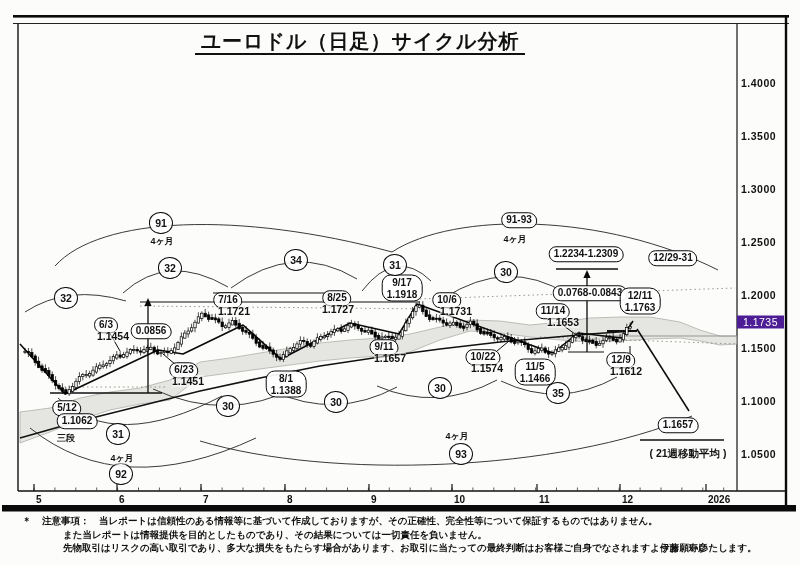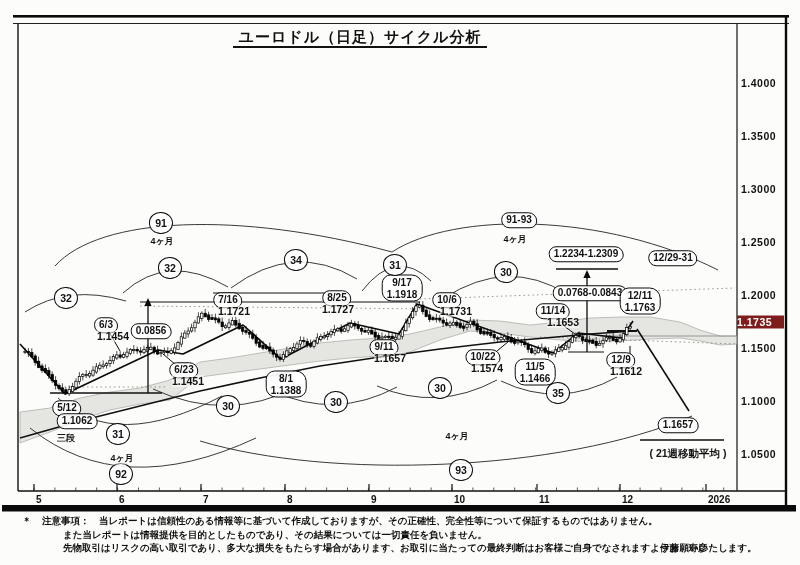--- a/index.html
+++ b/index.html
@@ -1,36 +1,36 @@
 <!DOCTYPE html>
 <html><head>
 <meta charset="utf-8">
 <style>
   html,body{margin:0;padding:0;background:#e8e8e4;}
   .page{position:relative;width:800px;height:565px;background:#fcfcfa;overflow:hidden;
         font-family:"Liberation Sans","DejaVu Sans",sans-serif;color:#111;}
   svg{position:absolute;left:0;top:0;}
   .title{position:absolute;left:0;top:28px;width:720px;text-align:center;
-         font-size:15px;font-weight:bold;letter-spacing:1px;}
+         font-size:20px;font-weight:bold;letter-spacing:1px;}
   .title span{border-bottom:2px solid #111;padding:0 6px 1px 6px;}
   .layer{position:absolute;left:0;top:0;width:800px;height:565px;}
   .ann-box{position:absolute;transform:translate(-50%,-50%);border:1.5px solid #0a0a0a;
            border-radius:9px 11px 9px 10px;background:rgba(255,255,255,.93);
            font-weight:bold;font-size:10px;line-height:11.5px;padding:1px 4px;
            white-space:nowrap;text-align:center;}
   .ann-circle{position:absolute;transform:translate(-50%,-50%);width:22px;height:20px;
            border:1.5px solid #0a0a0a;border-radius:48% 52% 50% 50%;background:rgba(255,255,255,.9);
            font-weight:bold;font-size:10.5px;display:flex;align-items:center;justify-content:center;}
   .ann-plain{position:absolute;transform:translate(-50%,-50%);font-weight:bold;
            font-size:10.5px;white-space:nowrap;background:rgba(252,252,250,.55);}
   .ann-sm{font-size:9px;}
   .ytick{position:absolute;left:741px;font-size:10.5px;font-weight:bold;transform:translateY(-50%);
          letter-spacing:.5px;}
-  .ytag{position:absolute;left:737px;width:47px;height:13px;background:#7f1d1d;color:#fff;
-        font-size:10.5px;font-weight:bold;text-align:left;line-height:13px;transform:translateY(-50%);
+  .ytag{position:absolute;left:737px;width:47px;height:13px;background:#4c1d95;color:#fff;
+        font-size:10.5px;font-weight:normal;text-align:center;line-height:13px;transform:translateY(-50%);
         letter-spacing:.5px;}
   .xtick{position:absolute;top:494px;font-size:10px;font-weight:bold;}
   .footer{position:absolute;left:0;top:514px;width:800px;font-size:9.5px;font-weight:bold;
           line-height:13.5px;}
   .footer .mark{position:absolute;left:22px;top:0;}
   .footer .l1{position:absolute;left:42px;top:0;white-space:nowrap;}
   .footer .l2{position:absolute;left:63px;top:13.5px;white-space:nowrap;}
   .footer .l3{position:absolute;left:63px;top:27px;white-space:nowrap;}
   .footer .sig{position:absolute;left:660px;top:27px;white-space:nowrap;}
 </style>
@@ -564,21 +564,21 @@
       <div class="ann-circle" style="left: 66px; top: 298px;">32</div>
       <div class="ann-circle" style="left: 296px; top: 260px;">34</div>
       <div class="ann-circle" style="left: 395px; top: 265px;">31</div>
       <div class="ann-circle" style="left: 506px; top: 272px;">30</div>
       <div class="ann-circle" style="left: 228px; top: 406px;">30</div>
       <div class="ann-circle" style="left: 336px; top: 402px;">30</div>
       <div class="ann-circle" style="left: 440px; top: 388px;">30</div>
       <div class="ann-circle" style="left: 118px; top: 434px;">31</div>
       <div class="ann-circle" style="left: 558px; top: 393px;">35</div>
       <div class="ann-circle" style="left: 121px; top: 474px;">92</div>
-      <div class="ann-circle" style="left: 461px; top: 470px;">93</div>
+      <div class="ann-circle" style="left: 461px; top: 454px;">93</div>
       <div class="ann-plain" style="left: 113px; top: 336px;">1.1454</div>
       <div class="ann-plain" style="left: 188px; top: 381px;">1.1451</div>
       <div class="ann-plain" style="left: 234px; top: 311px;">1.1721</div>
       <div class="ann-plain" style="left: 338px; top: 309px;">1.1727</div>
       <div class="ann-plain" style="left: 456px; top: 311px;">1.1731</div>
       <div class="ann-plain" style="left: 390px; top: 358px;">1.1657</div>
       <div class="ann-plain" style="left: 487px; top: 368px;">1.1574</div>
       <div class="ann-plain" style="left: 563px; top: 322px;">1.1653</div>
       <div class="ann-plain" style="left: 626px; top: 371px;">1.1612</div>
       <div class="ann-plain ann-sm" style="left: 162px; top: 241px;">4ヶ月</div>

